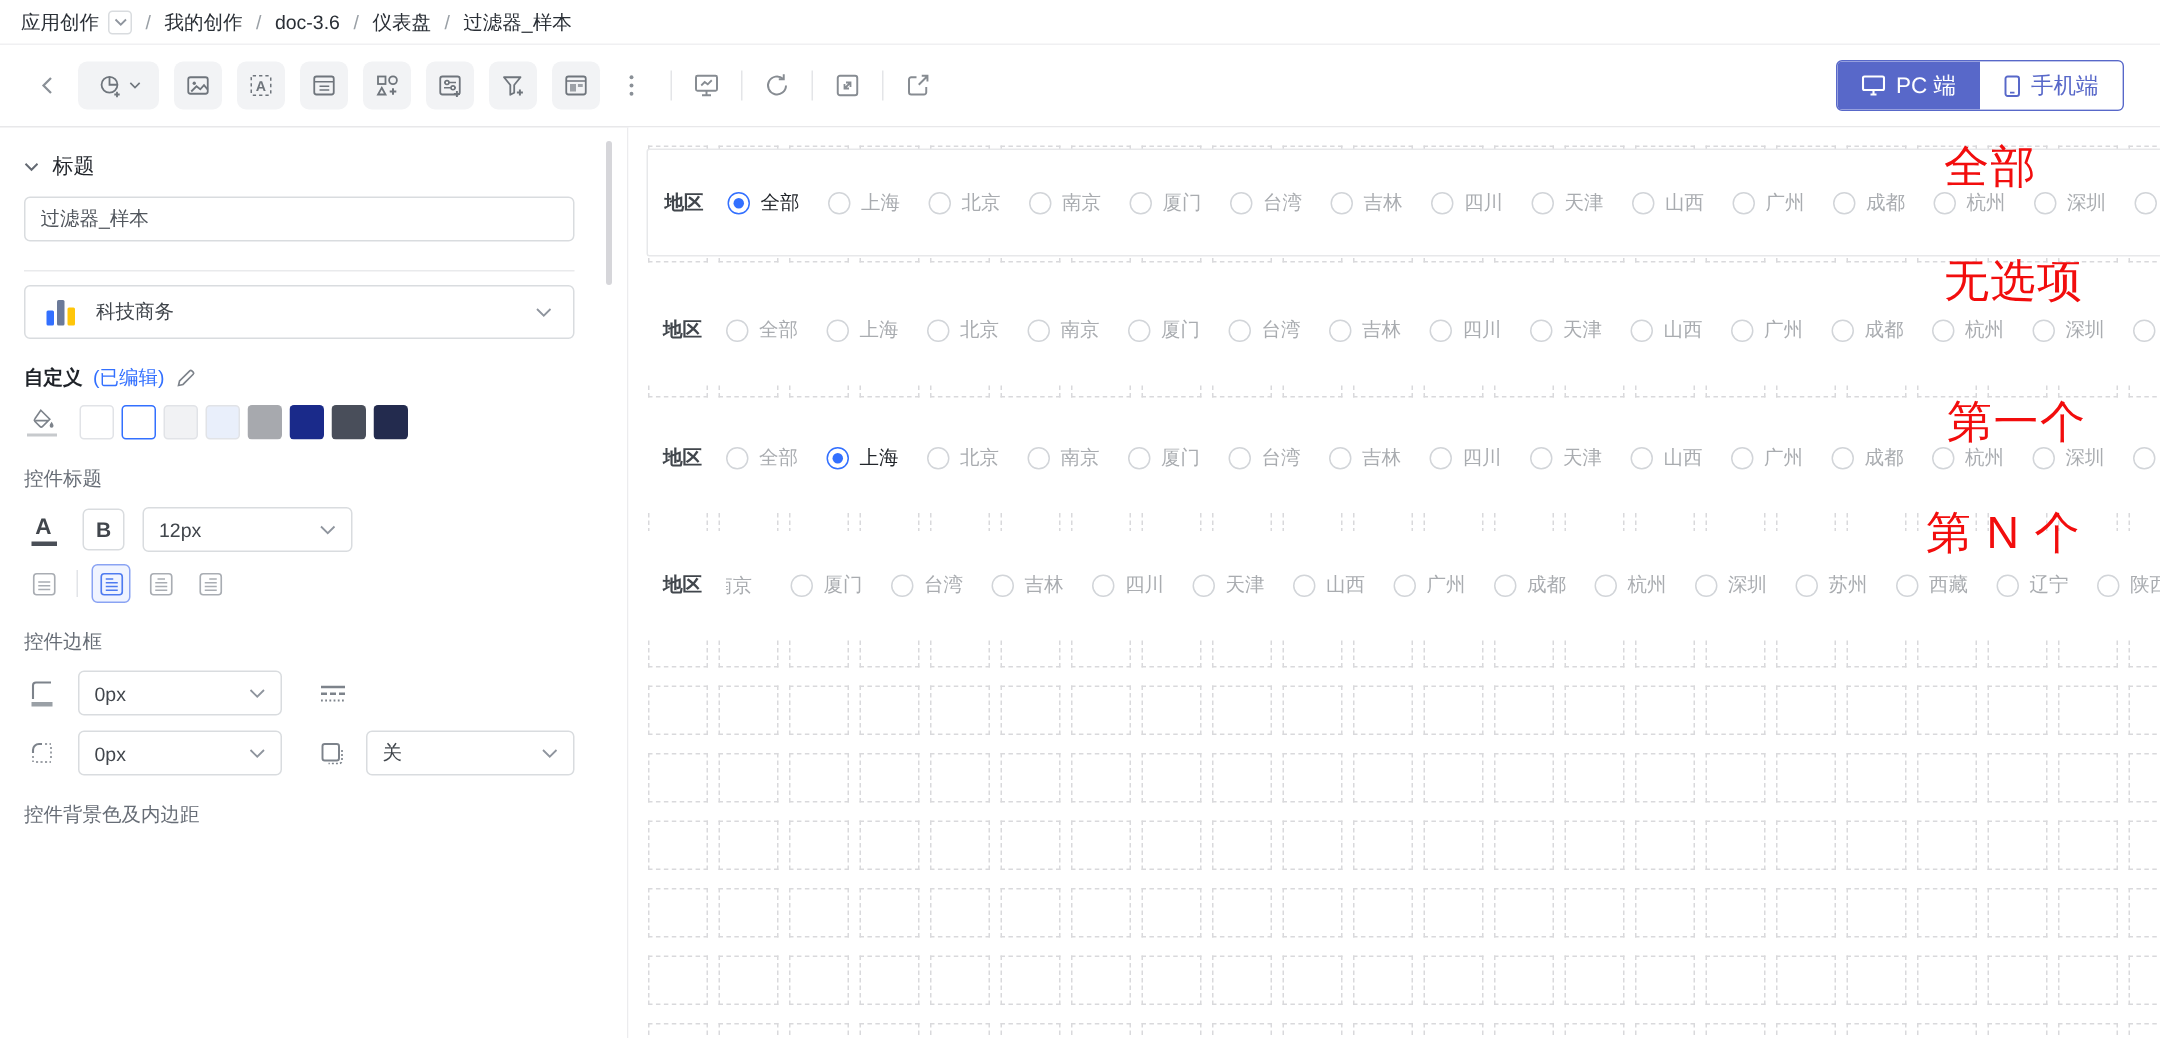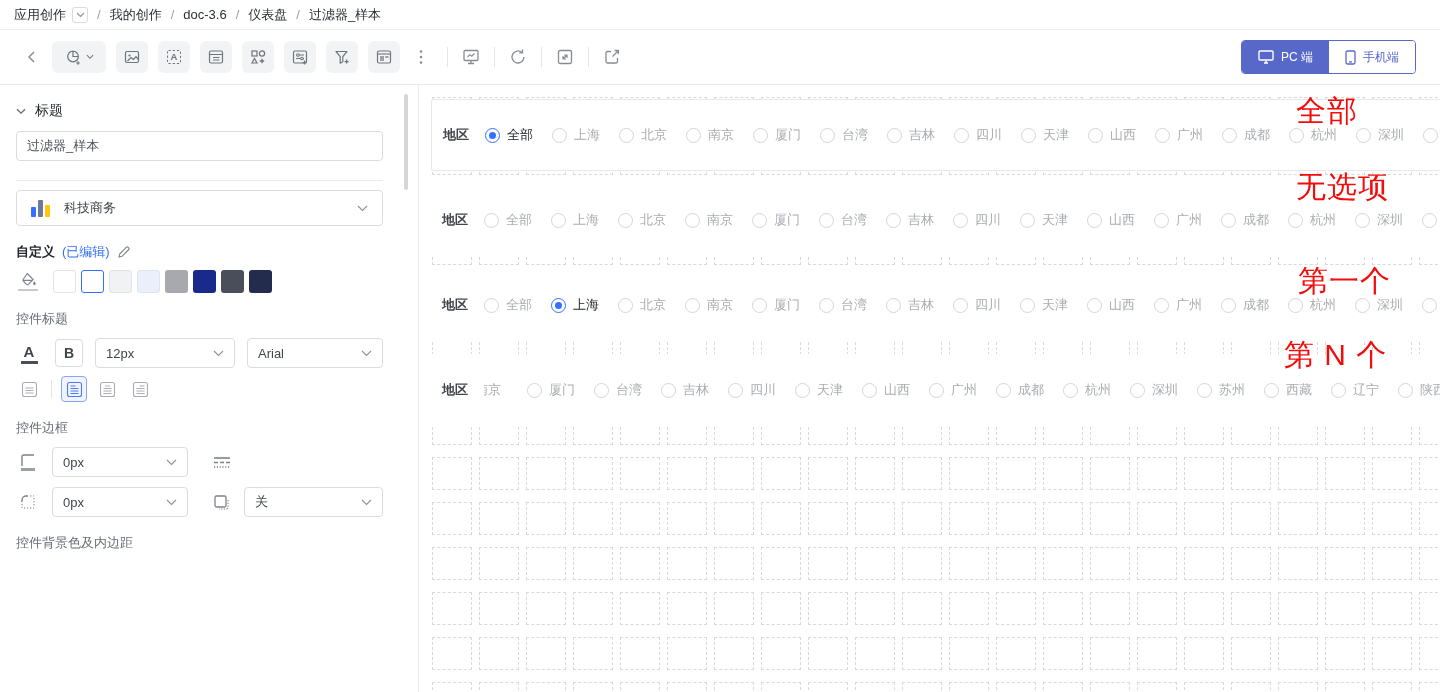--- a/index.html
+++ b/index.html
@@ -16,21 +16,21 @@
   
   .toolbar { height:55px; flex:0 0 55px; display:flex; align-items:center; border-bottom:1px solid #e8e8ea; padding:0 24px 0 24px; }
   .tool-back { color:#8a9097; margin-right:12px; display:flex; align-items:center; cursor:pointer; }
   .tool-btn { width:32px; height:32px; border-radius:6px; background:#f2f3f5; display:flex; align-items:center; justify-content:center; margin-right:10px; color:#6f757c; cursor:pointer; }
   .tool-btn.wide { width:54px; gap:3px; }
   .tool-more { width:22px; height:32px; display:flex; align-items:center; justify-content:center; color:#8a9097; margin-right:2px; cursor:pointer; }
   .tool-divider { width:1px; height:20px; background:#e4e5e8; margin:0 13px; }
   .tool-plain { color:#878c92; display:flex; align-items:center; justify-content:center; cursor:pointer; }
 
   .view-toggle { margin-left:auto; display:flex; border:1px solid #5868c9; border-radius:4px; overflow:hidden; height:34px; }
-  .vt-btn { padding:0 16px; display:flex; align-items:center; gap:7px; font-size:12px; cursor:pointer; white-space:nowrap; }
+  .vt-btn { padding:0 16px; display:flex; align-items:center; gap:7px; font-size:15px; cursor:pointer; white-space:nowrap; }
   .vt-active { background:#5868c9; color:#fff; }
   .vt-inactive { background:#fff; color:#5868c9; }
 
   
   .main-row { flex:1; display:flex; min-height:0; }
 
   
   .sidebar { width:419px; flex:0 0 419px; border-right:1px solid #ececee; position:relative; overflow:hidden; }
   .side-inner { padding:0 35px 0 16px; }
   .side-scrollthumb { position:absolute; right:10px; top:9px; width:4px; height:96px; border-radius:2px; background:#d6d6da; }
@@ -291,26 +291,20 @@
 
         <div class="label-gray">控件标题</div>
         <div class="font-row">
           <span class="a-btn">
             <span class="letter">A</span>
             <span class="bar"></span>
           </span>
           <span class="b-btn">B</span>
           <span class="select sel-size">
             <span>12px</span>
-            <svg width="11" height="7" viewBox="0 0 11 7">
-                <path d="M1 1l4.5 4.5L10 1" fill="none" stroke="#8f959e" stroke-width="1.2"></path>
-              </svg>
-          </span>
-          <span class="select sel-font">
-            <span>Arial</span>
             <svg width="11" height="7" viewBox="0 0 11 7">
                 <path d="M1 1l4.5 4.5L10 1" fill="none" stroke="#8f959e" stroke-width="1.2"></path>
               </svg>
           </span>
         </div>
 
         <div class="align-row">
           <span class="align-item">
             <svg width="17" height="17" viewBox="0 0 17 17">
                 <rect x="1.5" y="1.5" width="14" height="14" rx="2" fill="none" stroke="currentColor" stroke-width="1.1"></rect>

